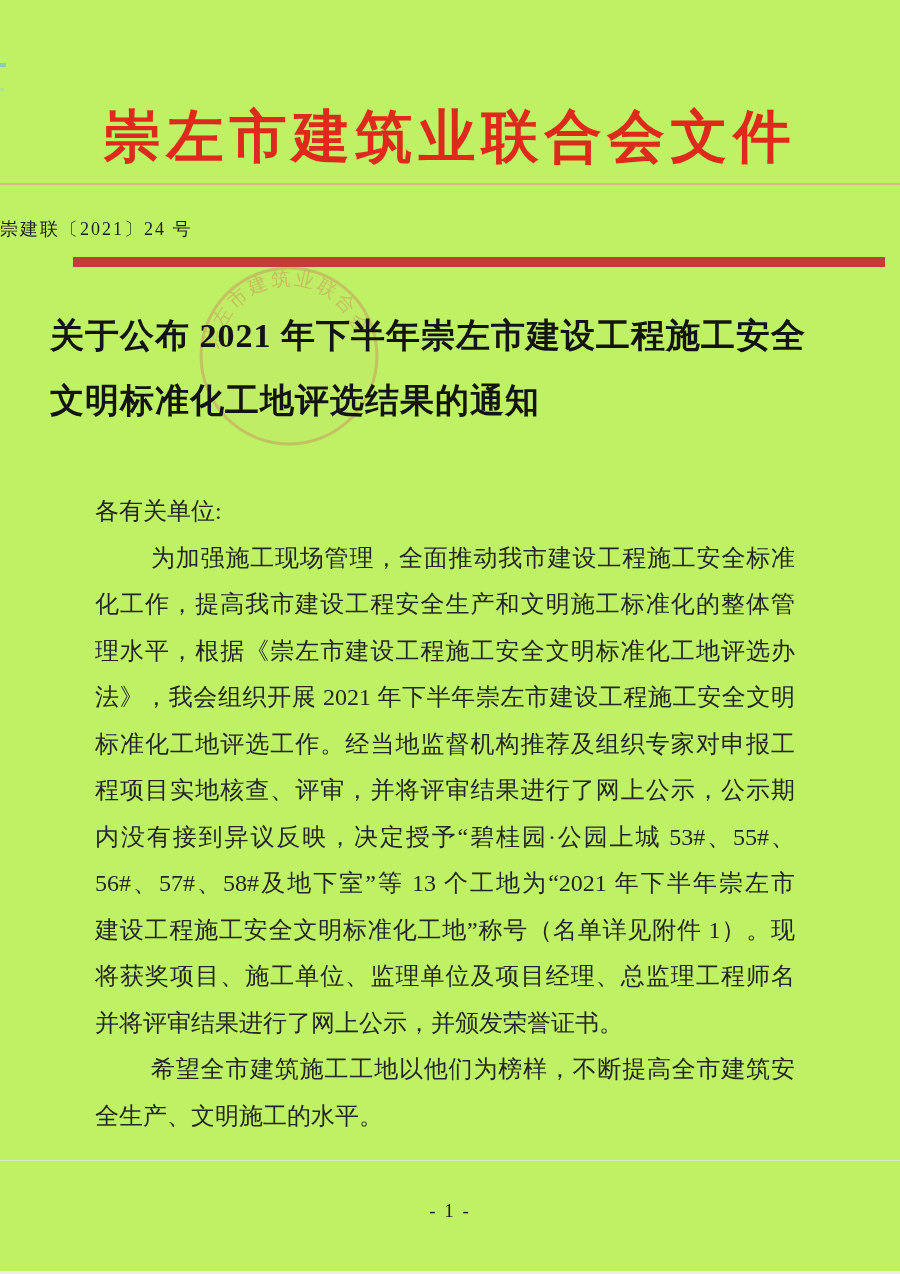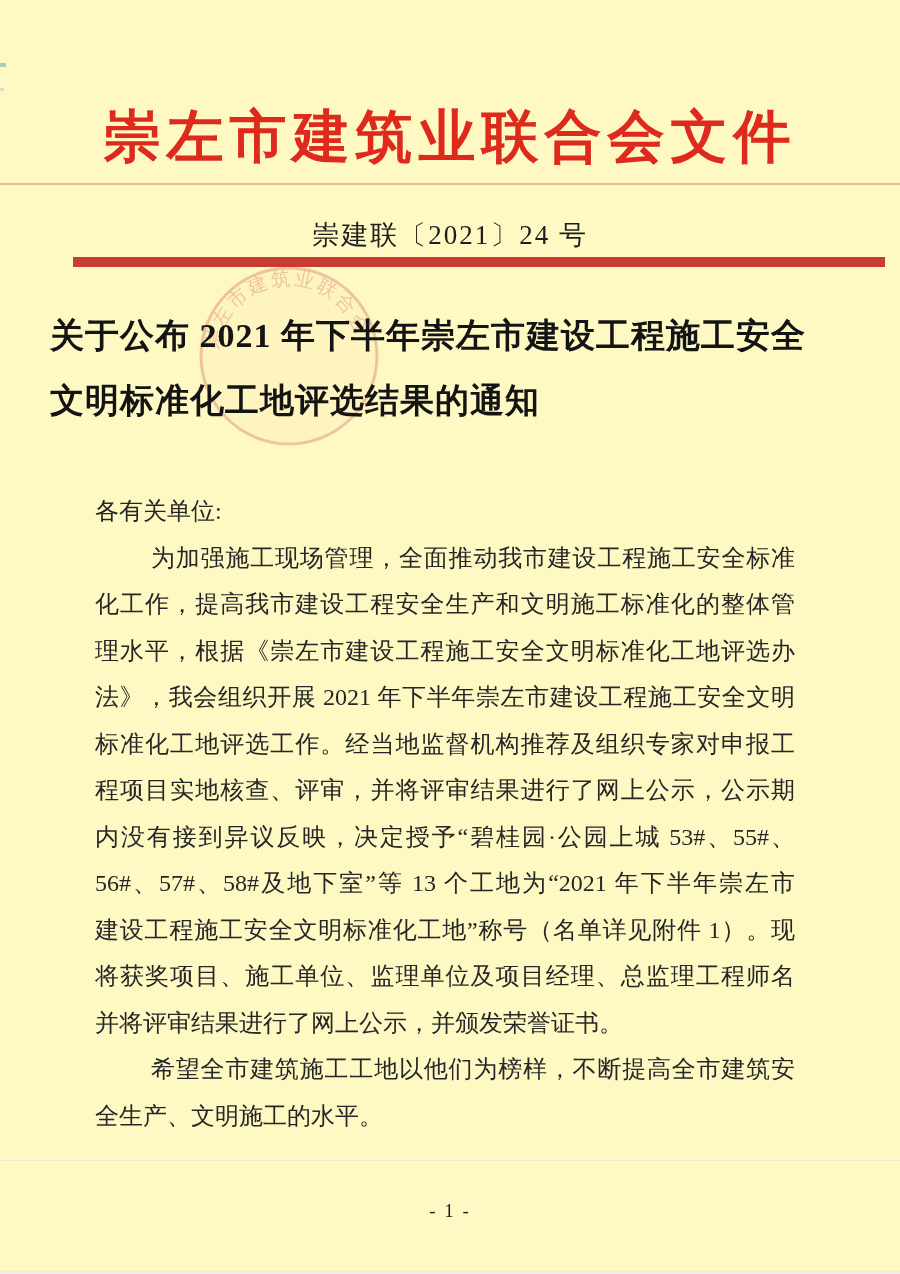--- a/index.html
+++ b/index.html
@@ -1,39 +1,39 @@
 <!DOCTYPE html>
 <html><head>
 <meta charset="utf-8">
 <style>
   html,body{margin:0;padding:0;background:#e8e8e8;}
   .page{
     position:relative;width:900px;height:1274px;margin:0 auto;
-    background:#fef9c3;overflow:hidden;
+    background:#bef264;overflow:hidden;
     font-family:"Liberation Serif","DejaVu Serif",serif;
     color:#262626;
   }
   
   .edge-artifact{position:absolute;left:0;top:63px;width:6px;height:4px;background:#7ec2bd;opacity:.75;}
   .edge-artifact2{position:absolute;left:0;top:88px;width:4px;height:3px;background:#9fd0cc;opacity:.5;}
 
   .masthead{
     position:absolute;left:0;top:106px;width:100%;
     text-align:center;font-size:57px;font-weight:bold;
     color:#de2a1c;letter-spacing:6px;line-height:1.1;
     white-space:nowrap;
   }
   .thin-line{
     position:absolute;left:0;top:183px;width:100%;height:2px;
     background:#d9b48c;opacity:.85;
   }
   .stamp{position:absolute;left:196px;top:263px;z-index:1;opacity:.9;}
   .docnum{
     position:absolute;left:0;top:217px;width:100%;
-    text-align:center;font-size:27px;letter-spacing:2px;color:#1d1d1d;z-index:2;
+    font-size:18px;letter-spacing:2px;color:#1d1d1d;z-index:2;
   }
   .red-rule{
     position:absolute;left:73px;top:257px;width:812px;height:10px;
     background:#c63c33;z-index:3;
   }
   .doc-title{
     position:absolute;left:50px;top:303px;width:800px;z-index:2;
     font-size:34px;font-weight:bold;color:#141414;
     line-height:65px;letter-spacing:1px;white-space:nowrap;
   }

